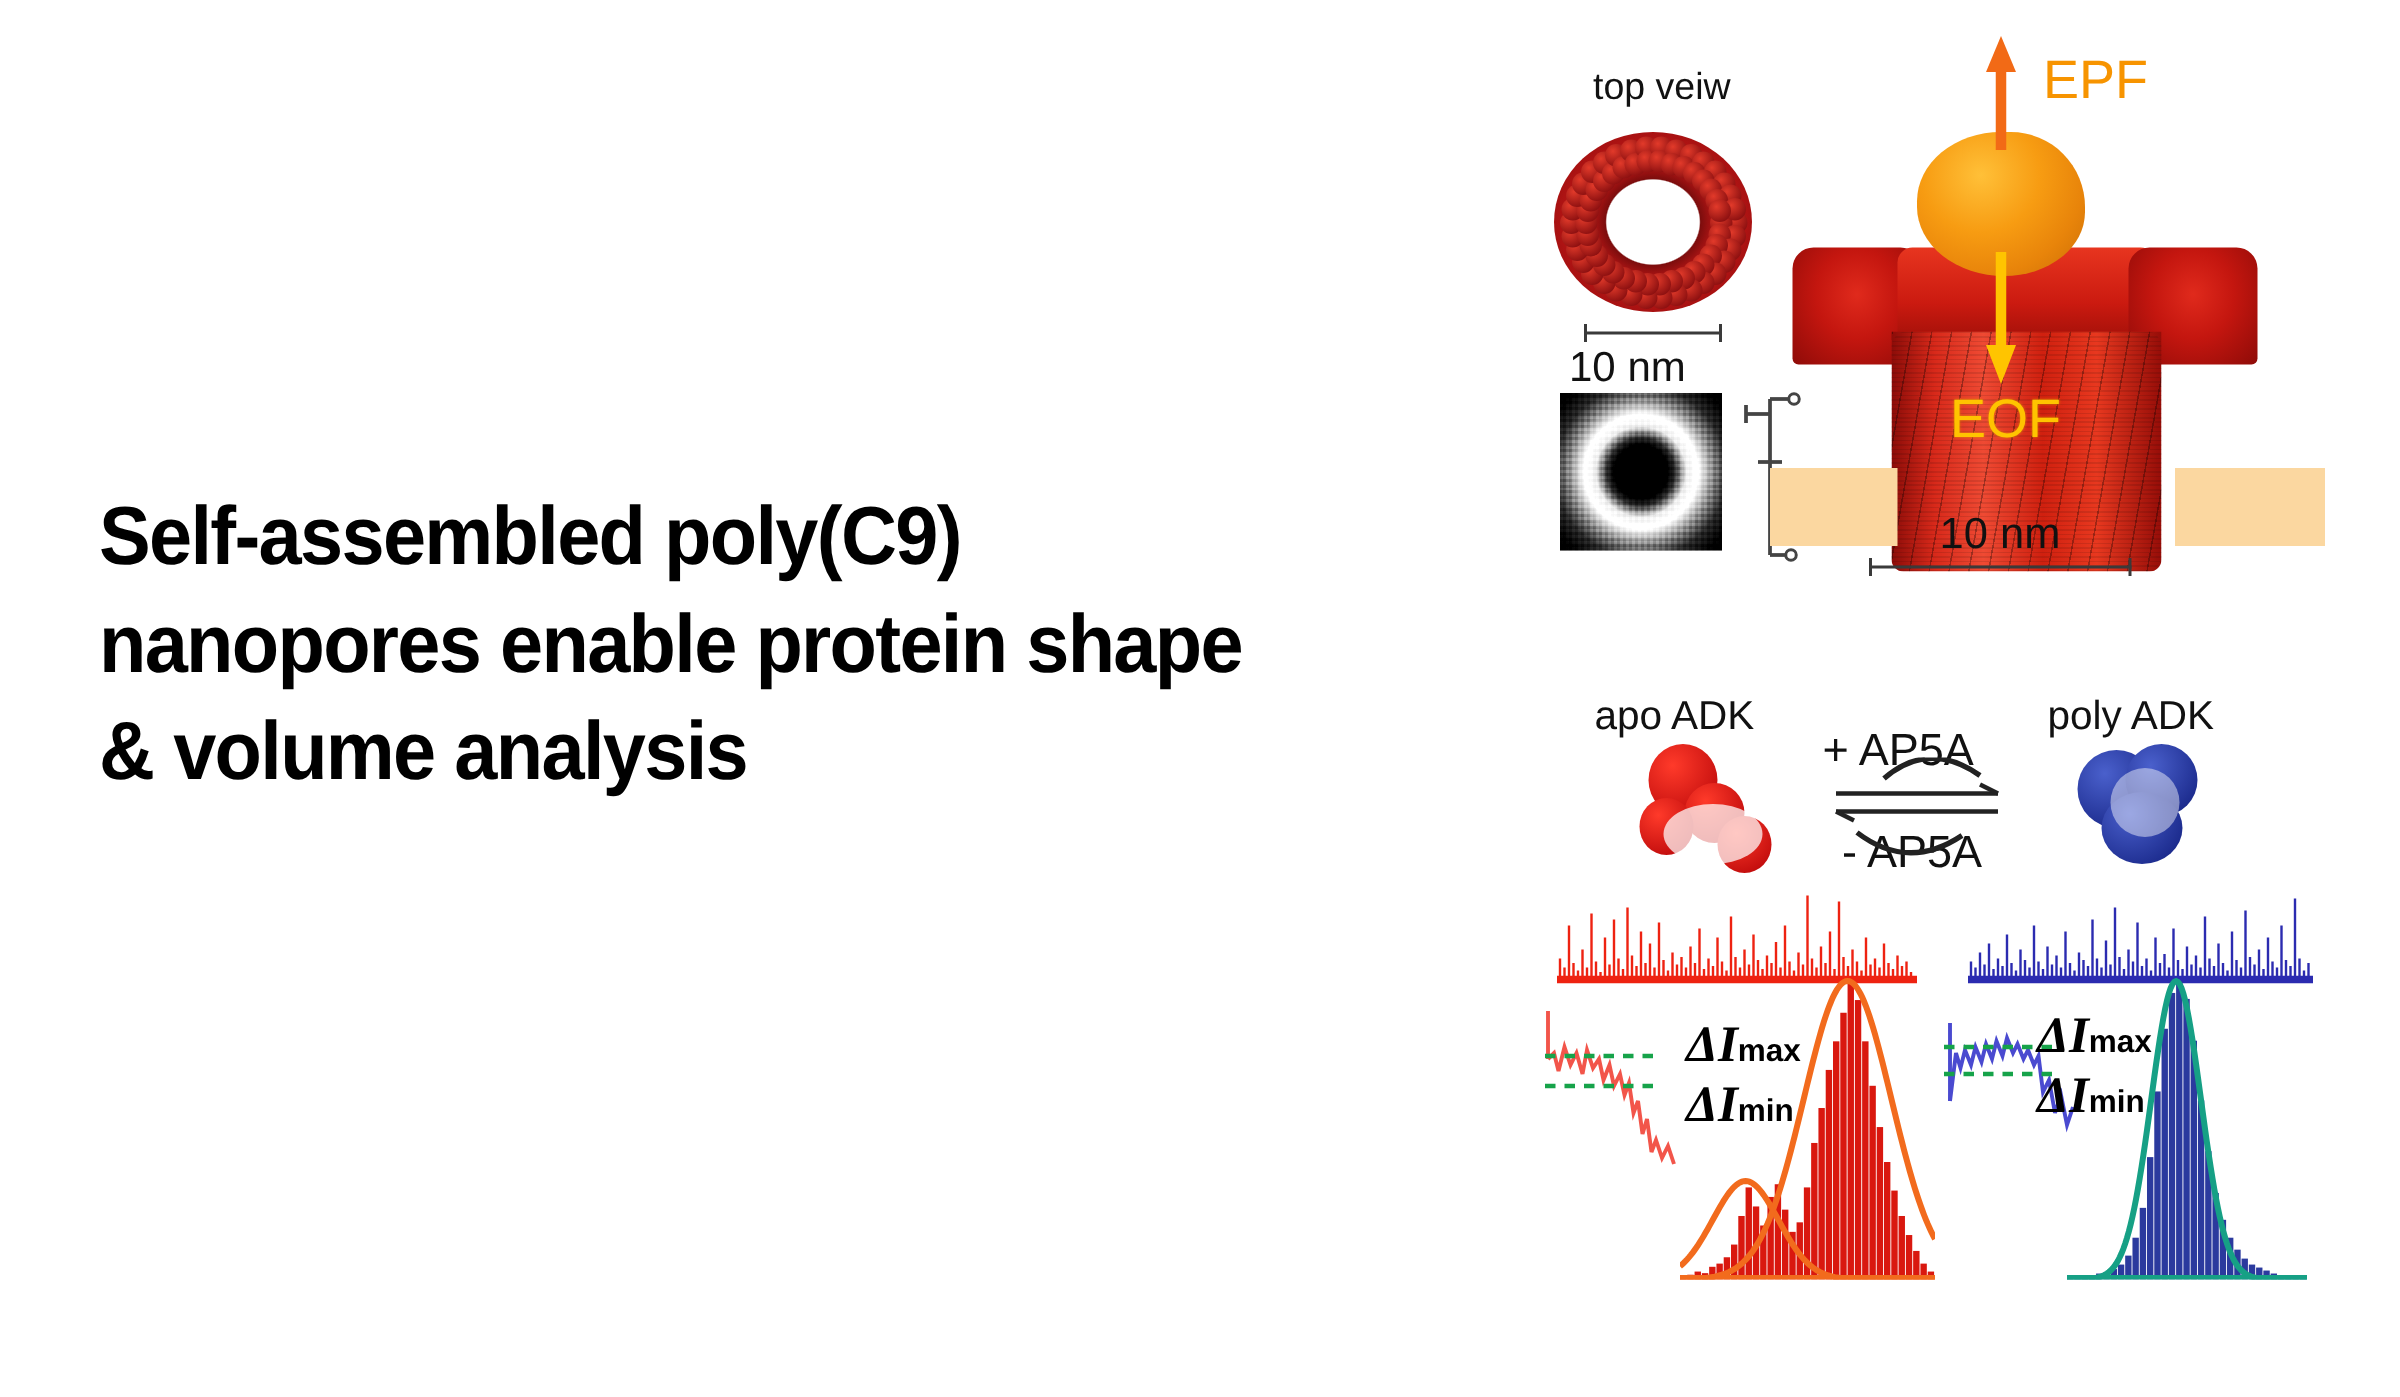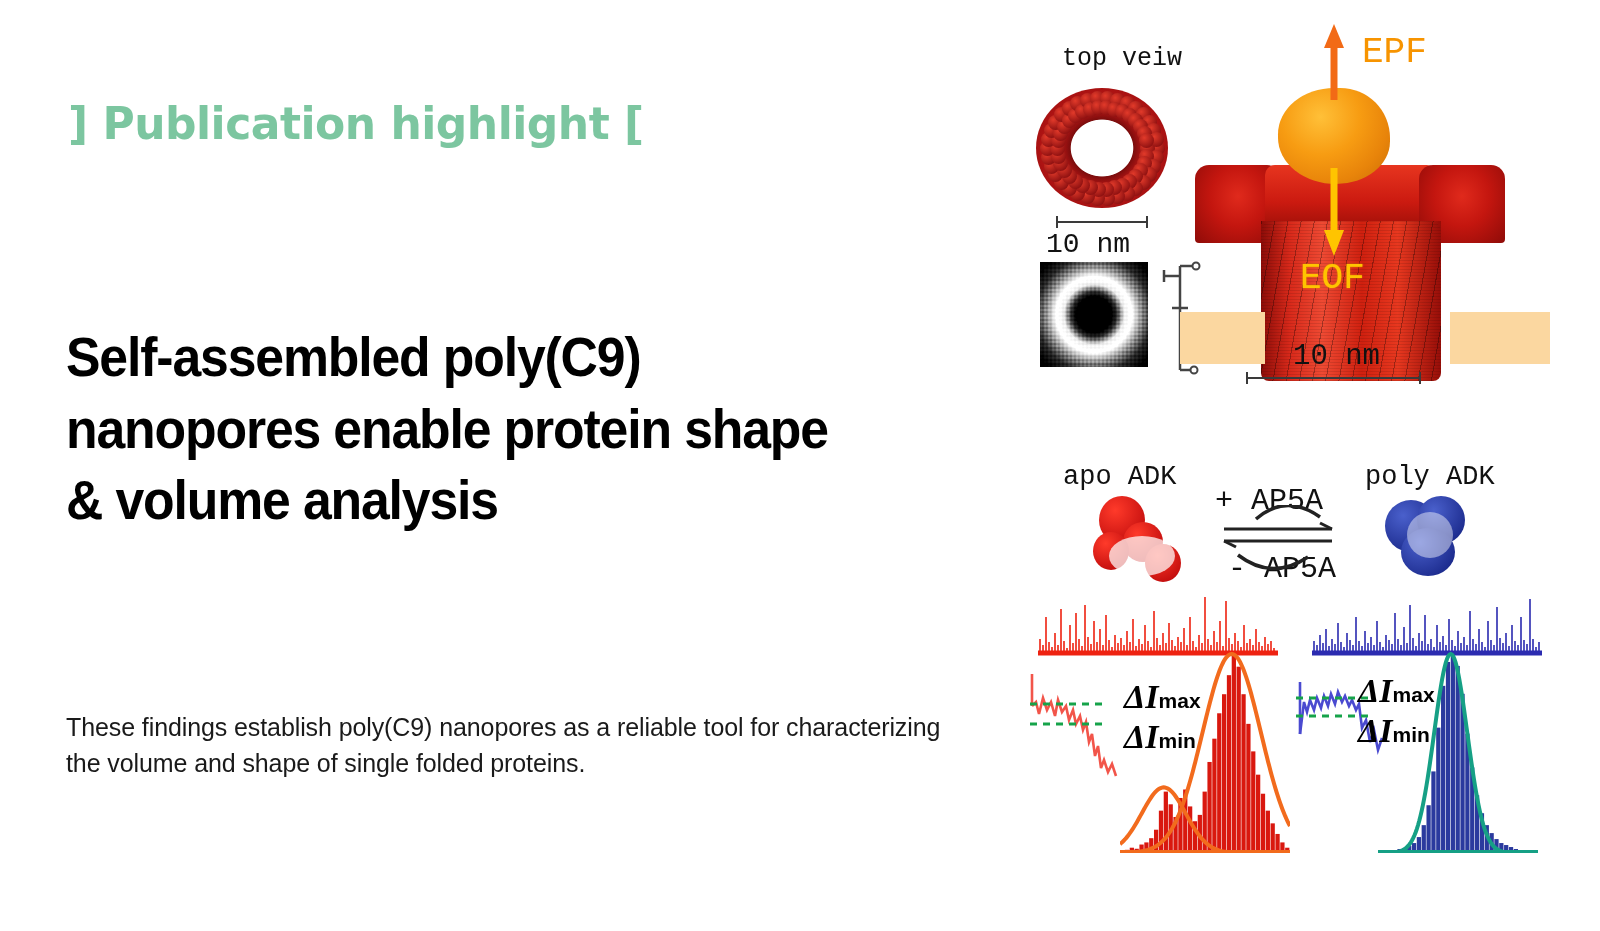--- a/index.html
+++ b/index.html
@@ -29,21 +29,21 @@
   #body-copy {
     position:absolute; left:66px; top:710px; width:900px;
     font-size:25px; line-height:1.42; color:#1a1a1a; font-weight:400;
     font-family:"Liberation Sans", sans-serif;
     letter-spacing:-0.1px;
   }
 
   
   #figure { position:absolute; left:1010px; top:0px; width:590px; height:931px; background:#fff; }
 
-  .flabel { position:absolute; color:#111; font-family:Liberation Mono, monospace; white-space:nowrap; }
+  .flabel { position:absolute; color:#111; font-family:Liberation Sans, sans-serif; white-space:nowrap; }
 
   
   #lbl-topview { left:52px; top:44px; font-size:25px; }
 
   
   #ring { position:absolute; left:26px; top:88px; width:132px; height:120px; }
   #ring .outer {
     position:absolute; inset:0; border-radius:50%;
     background:radial-gradient(ellipse at 50% 50%, #ffffff 0%, #ffffff 33%, #7c0d0d 34%, #c81818 48%, #a81212 70%, #d42222 84%, #8d1010 100%);
   }
@@ -182,25 +182,23 @@
 
   #lbl-axis { left:46px; top:855px; font-size:31px; }
 </style>
 </head>
 <body>
 
 <div id="page">
 
   <div id="left-col">
 
-    <div id="kicker">] Publication highlight [</div>
 
     <div id="headline">Self-assembled poly(C9) nanopores enable protein shape &amp; volume analysis</div>
 
-    <div id="body-copy">These findings establish poly(C9) nanopores as a reliable tool for characterizing the volume and shape of single folded proteins.</div>
   </div>
 
   <div id="figure">
 
     <div class="flabel" id="lbl-topview">top veiw</div>
 
     <div id="ring">
       <div class="outer"></div>
 
     <div class="bump" style="left: 114.08px; top: 53px;"></div>

